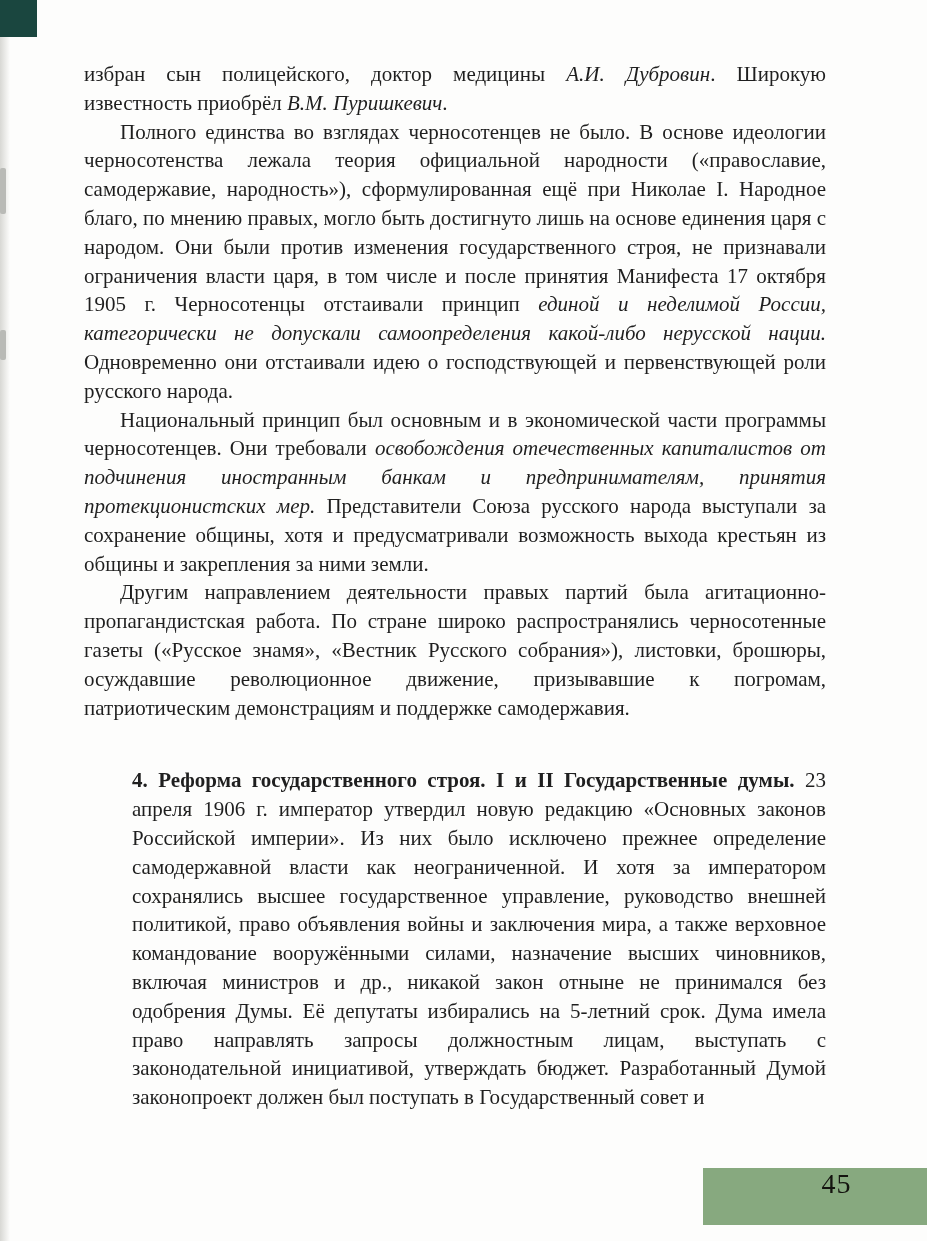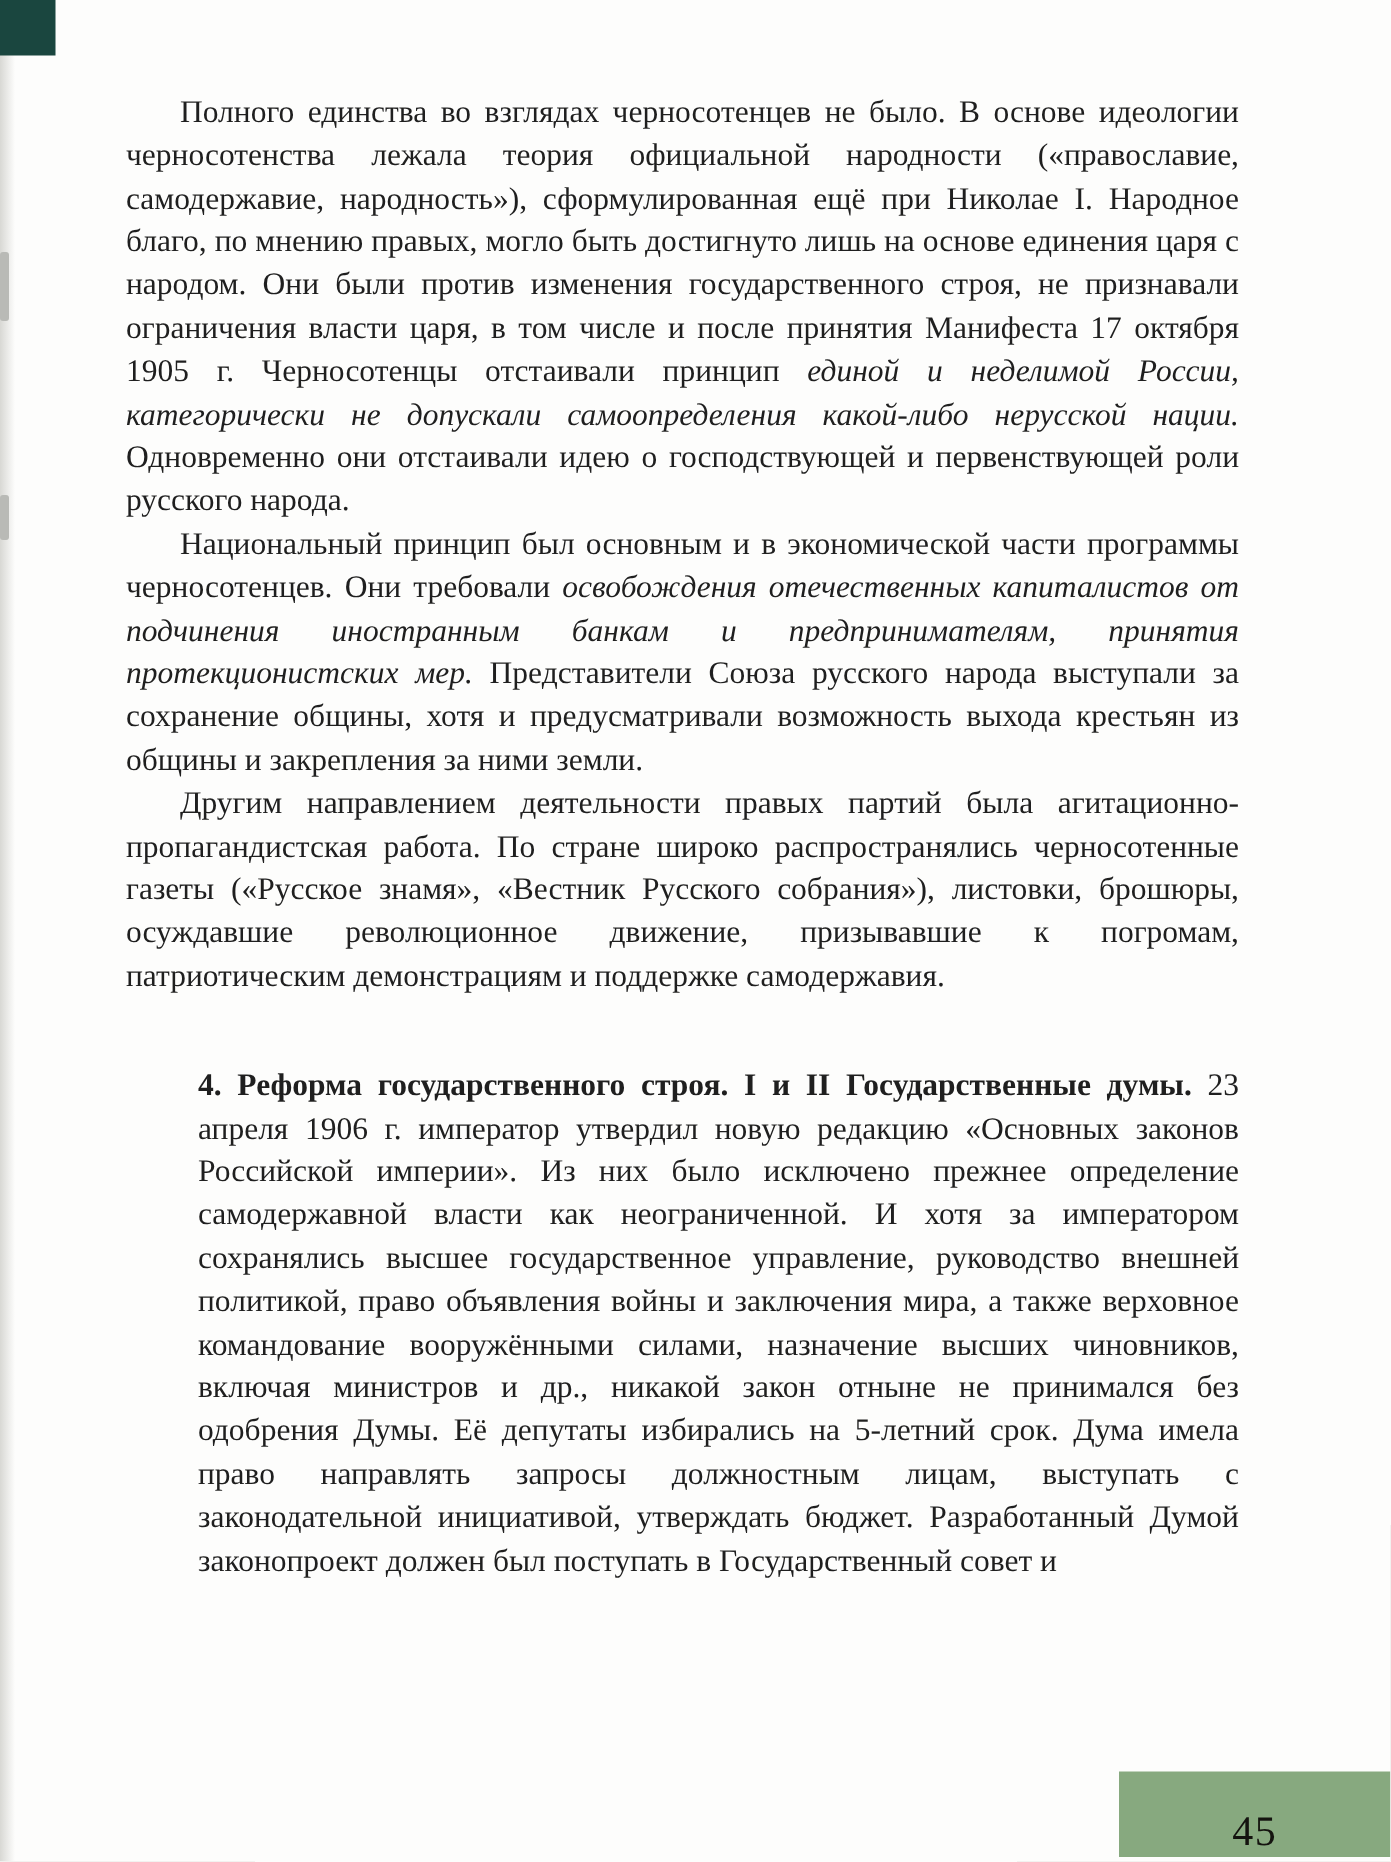--- a/index.html
+++ b/index.html
@@ -48,44 +48,46 @@
     position: absolute;
     left: 0;
     width: 6px;
     background: #b9bab6;
     border-radius: 2px;
   }
   .smudge-1 { top: 168px; height: 46px; }
   .smudge-2 { top: 330px; height: 30px; }
   .page-number-box {
     position: absolute;
-    right: 0; bottom: 3px;
+    right: 0; bottom: 16px;
     width: 181px; height: 57px;
     background: var(--accent-green, #87a97f);
     display: flex;
-    align-items: flex-end;
+    align-items: flex-start;
     justify-content: center;
+    padding-left: 43px;
   }
   .page-number {
     font-size: 28px;
     color: #14140f;
     letter-spacing: 1px;
     font-family: "Liberation Serif", "DejaVu Serif", serif;
   }
 </style>
 </head>
 <body>
 
 <div class="scan-page">
   <div class="edge-strip"></div>
   <div class="edge-smudge smudge-1"></div>
   <div class="edge-smudge smudge-2"></div>
   <div class="corner-mark"></div>
 
   <div class="text-block" id="text-block">
+      <p class="para"><span class="seg-normal">избран сын полицейского, доктор медицины </span><span class="seg-italic">А.И. Дубровин</span><span class="seg-normal">. Широкую известность приобрёл </span><span class="seg-italic">В.М. Пуришкевич</span><span class="seg-normal">.</span></p>
       <p class="para indent"><span class="seg-normal">Полного единства во взглядах черносотенцев не было. В основе идеологии черносотенства лежала теория официальной народности («православие, самодержавие, народность»), сформулированная ещё при Николае I. Народное благо, по мнению правых, могло быть достигнуто лишь на основе единения царя с народом. Они были против изменения государственного строя, не признавали ограничения власти царя, в том числе и после принятия Манифеста 17 октября 1905 г. Черносотенцы отстаивали принцип </span><span class="seg-italic">единой и неделимой России, категорически не допускали самоопределения какой-либо нерусской нации.</span><span class="seg-normal"> Одновременно они отстаивали идею о господствующей и первенствующей роли русского народа.</span></p>
       <p class="para indent"><span class="seg-normal">Национальный принцип был основным и в экономической части программы черносотенцев. Они требовали </span><span class="seg-italic">освобождения отечественных капиталистов от подчинения иностранным банкам и предпринимателям, принятия протекционистских мер.</span><span class="seg-normal"> Представители Союза русского народа выступали за сохранение общины, хотя и предусматривали возможность выхода крестьян из общины и закрепления за ними земли.</span></p>
       <p class="para indent"><span class="seg-normal">Другим направлением деятельности правых партий была агитационно-пропагандистская работа. По стране широко распространялись черносотенные газеты («Русское знамя», «Вестник Русского собрания»), листовки, брошюры, осуждавшие революционное движение, призывавшие к погромам, патриотическим демонстрациям и поддержке самодержавия.</span></p>
       <p class="para section"><span class="seg-bold">4. Реформа государственного строя. I и II Государственные думы. </span><span class="seg-normal">23 апреля 1906 г. император утвердил новую редакцию «Основных законов Российской империи». Из них было исключено прежнее определение самодержавной власти как неограниченной. И хотя за императором сохранялись высшее государственное управление, руководство внешней политикой, право объявления войны и заключения мира, а также верховное командование вооружёнными силами, назначение высших чиновников, включая министров и др., никакой закон отныне не принимался без одобрения Думы. Её депутаты избирались на 5-летний срок. Дума имела право направлять запросы должностным лицам, выступать с законодательной инициативой, утверждать бюджет. Разработанный Думой законопроект должен был поступать в Государственный совет и</span></p>
     </div>
 
   <div class="page-number-box">
     <span class="page-number">45</span>
   </div>
 </div>

